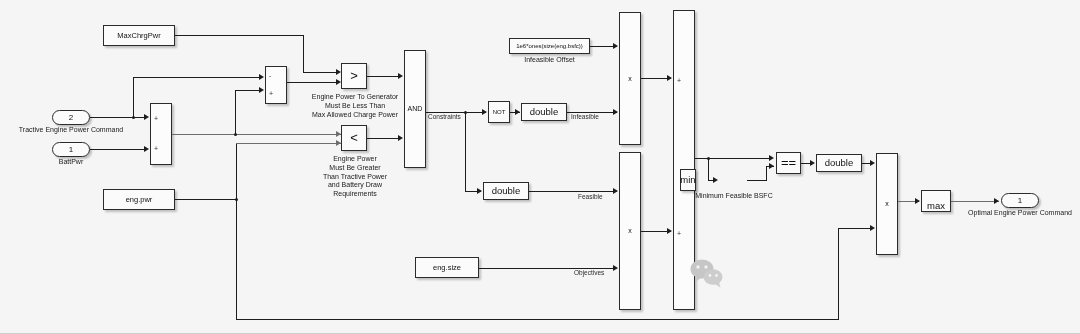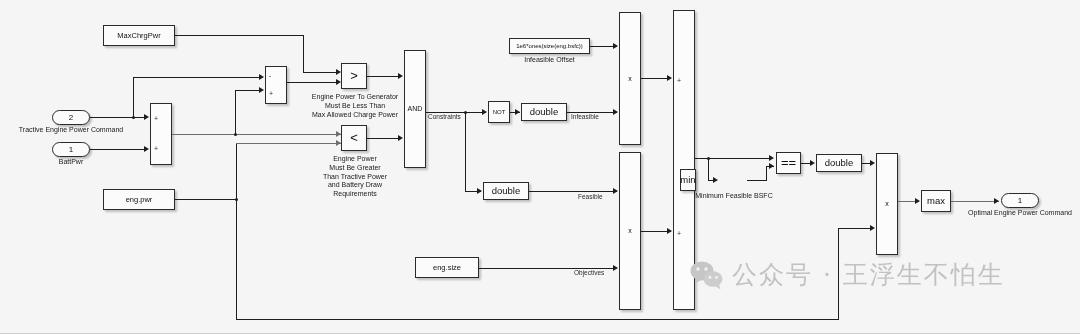--- a/index.html
+++ b/index.html
@@ -225,21 +225,21 @@
   </div>
 
   <div class="blk lbl-md" style="left:816px; top:154px; width:46px; height:18px;">
     <span>double</span>
   </div>
 
   <div class="blk tall lbl-sm" style="left:876px; top:153px; width:22px; height:102px;">
     <span>x</span>
   </div>
 
-  <div class="blk lbl-md" style="left:921px; top:190px; width:30px; height:22px;">
+  <div class="blk lbl-md" style="left:921px; top:190px; width:30px; height:22px;align-items:flex-end;">
     <span>max</span>
   </div>
 
   <div class="port" style="left:1001px; top:193px; width:38px; height:15px;">
     <span>1</span>
   </div>
   <div class="anno" style="left:962px; top:209px; width:116px;">Optimal Engine Power Command</div>
 
   <div class="wire h" style="left:175px; top:35px; width:128px;"></div>
   <div class="wire v" style="left:303px; top:35px; height:37px;"></div>
@@ -342,17 +342,16 @@
     <svg width="34" height="30" viewBox="0 0 34 30">
       <ellipse cx="12" cy="11" rx="11.5" ry="9.5" fill="#c6c6c6"></ellipse>
       <polygon points="6,18 5,24 11,20" fill="#c6c6c6"></polygon>
       <circle cx="8" cy="9" r="1.7" fill="#f2f2f2"></circle>
       <circle cx="16" cy="9" r="1.7" fill="#f2f2f2"></circle>
       <ellipse cx="23" cy="19" rx="9.5" ry="7.8" fill="#cdcdcd"></ellipse>
       <polygon points="29,24.5 30.5,29.5 25,26" fill="#cdcdcd"></polygon>
       <circle cx="20" cy="17.5" r="1.4" fill="#f2f2f2"></circle>
       <circle cx="26.5" cy="17.5" r="1.4" fill="#f2f2f2"></circle>
     </svg>
-    <span class="wm-text">公众号 · 王浮生不怕生</span>
   </div>
 
   <div class="bottom-rule"></div>
 </div>
 
 </body></html>

